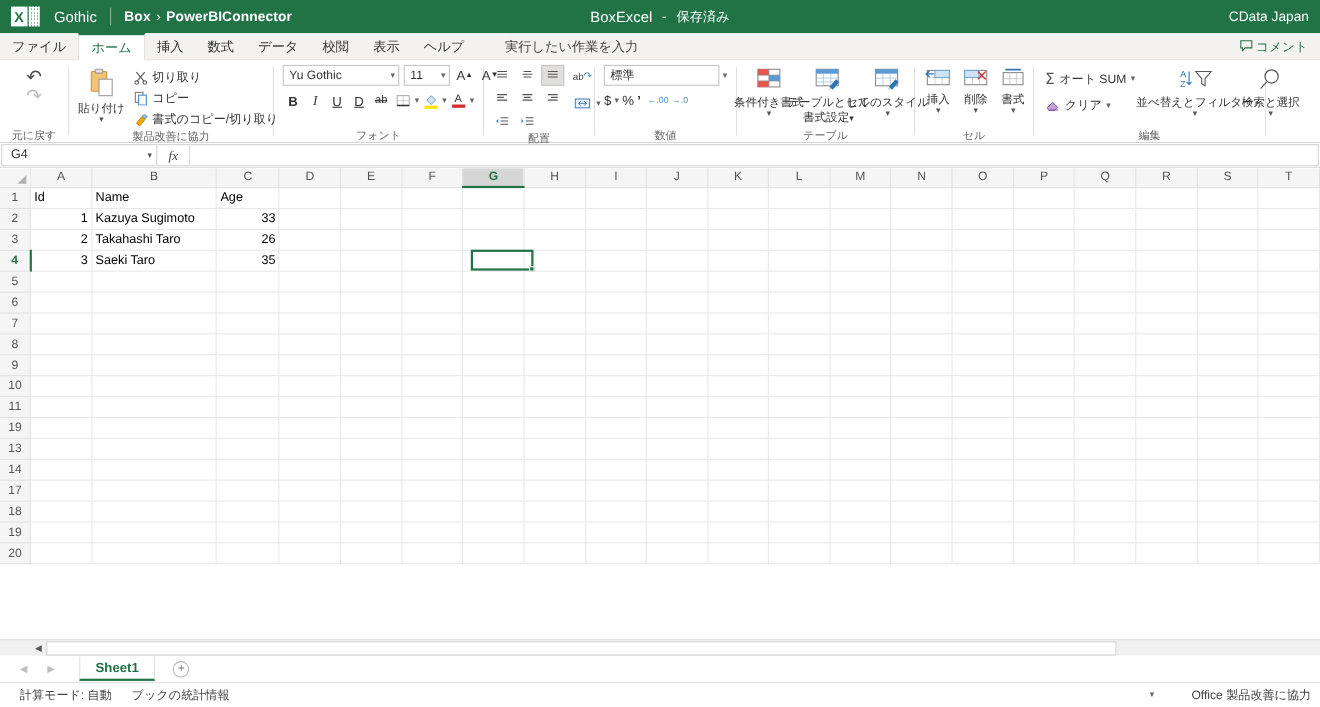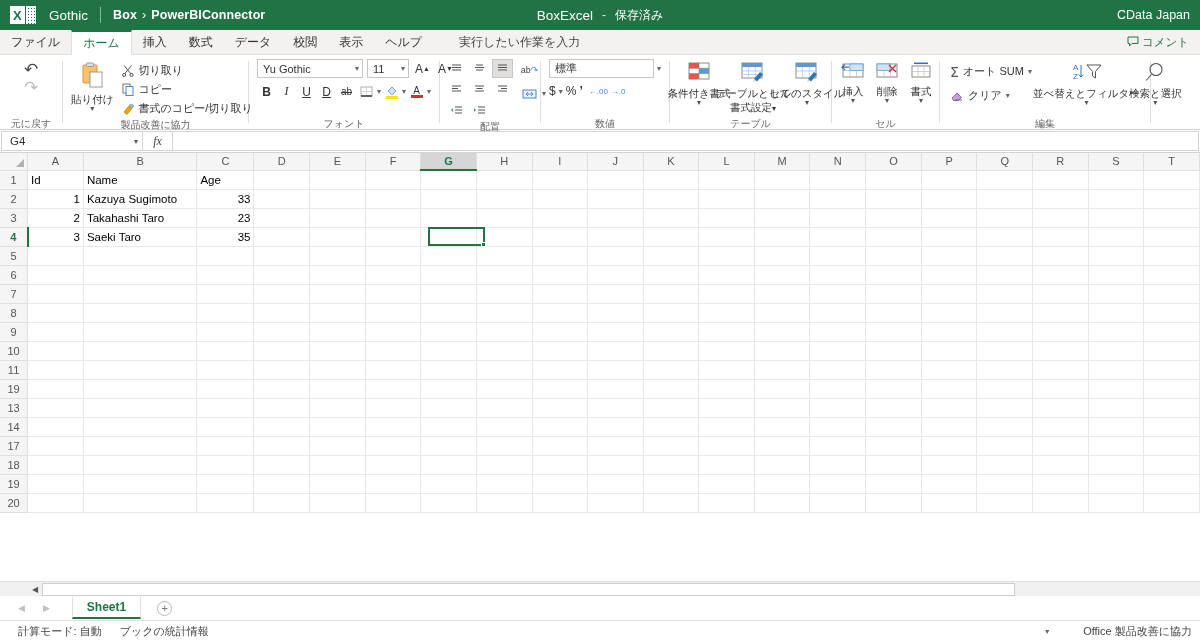--- a/index.html
+++ b/index.html
@@ -696,21 +696,21 @@
             <td class="cell" style="width: 57px;"></td>
             <td class="cell" style="width: 57px;"></td>
             <td class="cell" style="width: 57px;"></td>
             <td class="cell" style="width: 57px;"></td>
             <td class="cell" style="width: 57px;"></td>
           </tr>
           <tr>
             <th class="rowhead">3</th>
             <td class="cell num" style="width: 57px;">2</td>
             <td class="cell" style="width: 114px;">Takahashi Taro</td>
-            <td class="cell num" style="width: 58px;">23</td>
+            <td class="cell num" style="width: 58px;">26</td>
             <td class="cell" style="width: 57px;"></td>
             <td class="cell" style="width: 57px;"></td>
             <td class="cell" style="width: 57px;"></td>
             <td class="cell" style="width: 57px;"></td>
             <td class="cell" style="width: 57px;"></td>
             <td class="cell" style="width: 57px;"></td>
             <td class="cell" style="width: 57px;"></td>
             <td class="cell" style="width: 57px;"></td>
             <td class="cell" style="width: 57px;"></td>
             <td class="cell" style="width: 57px;"></td>

